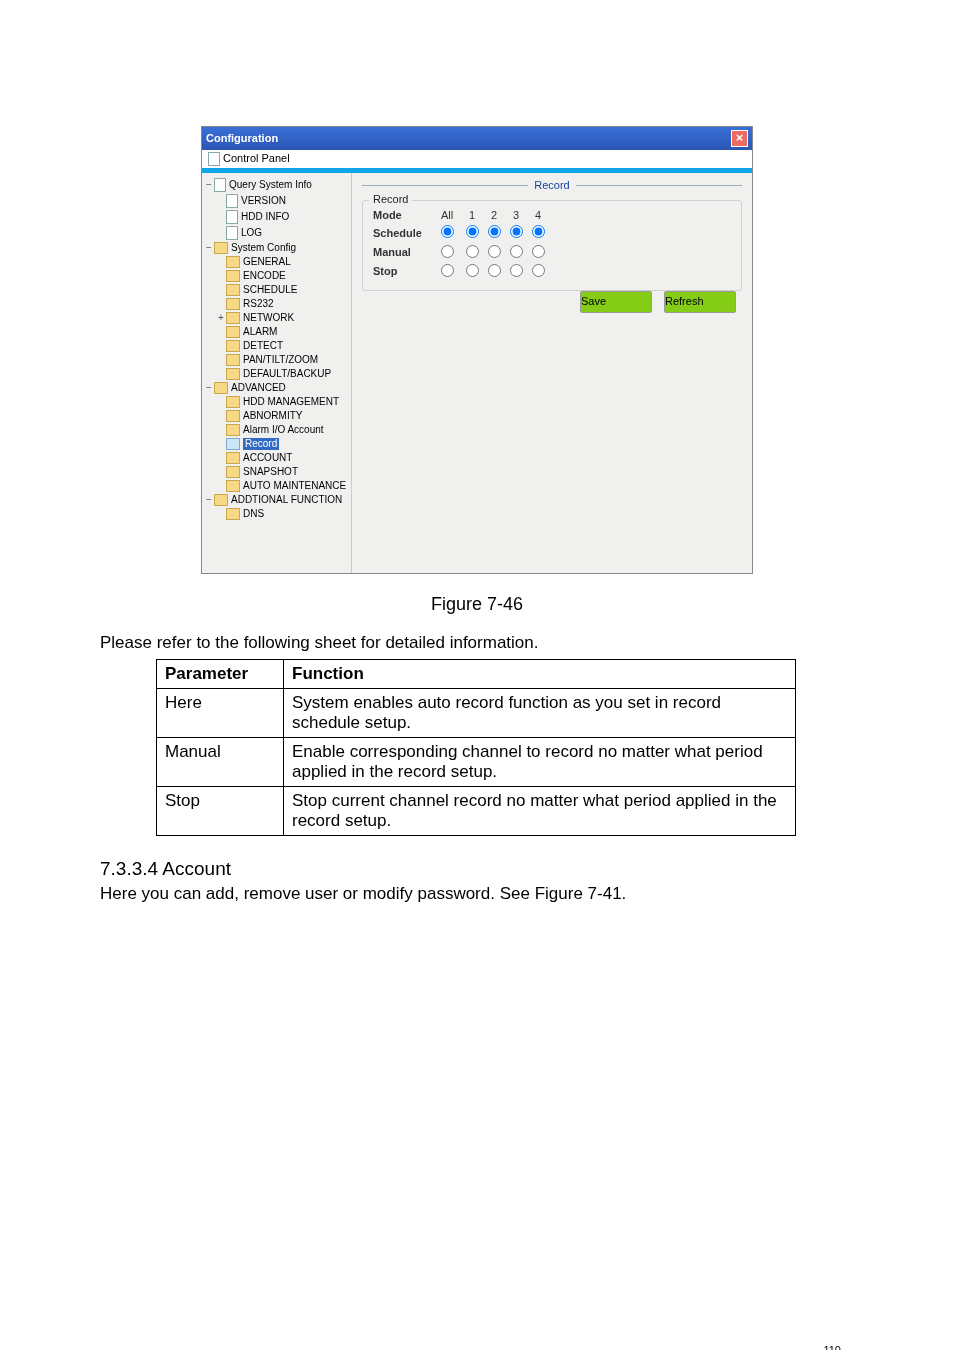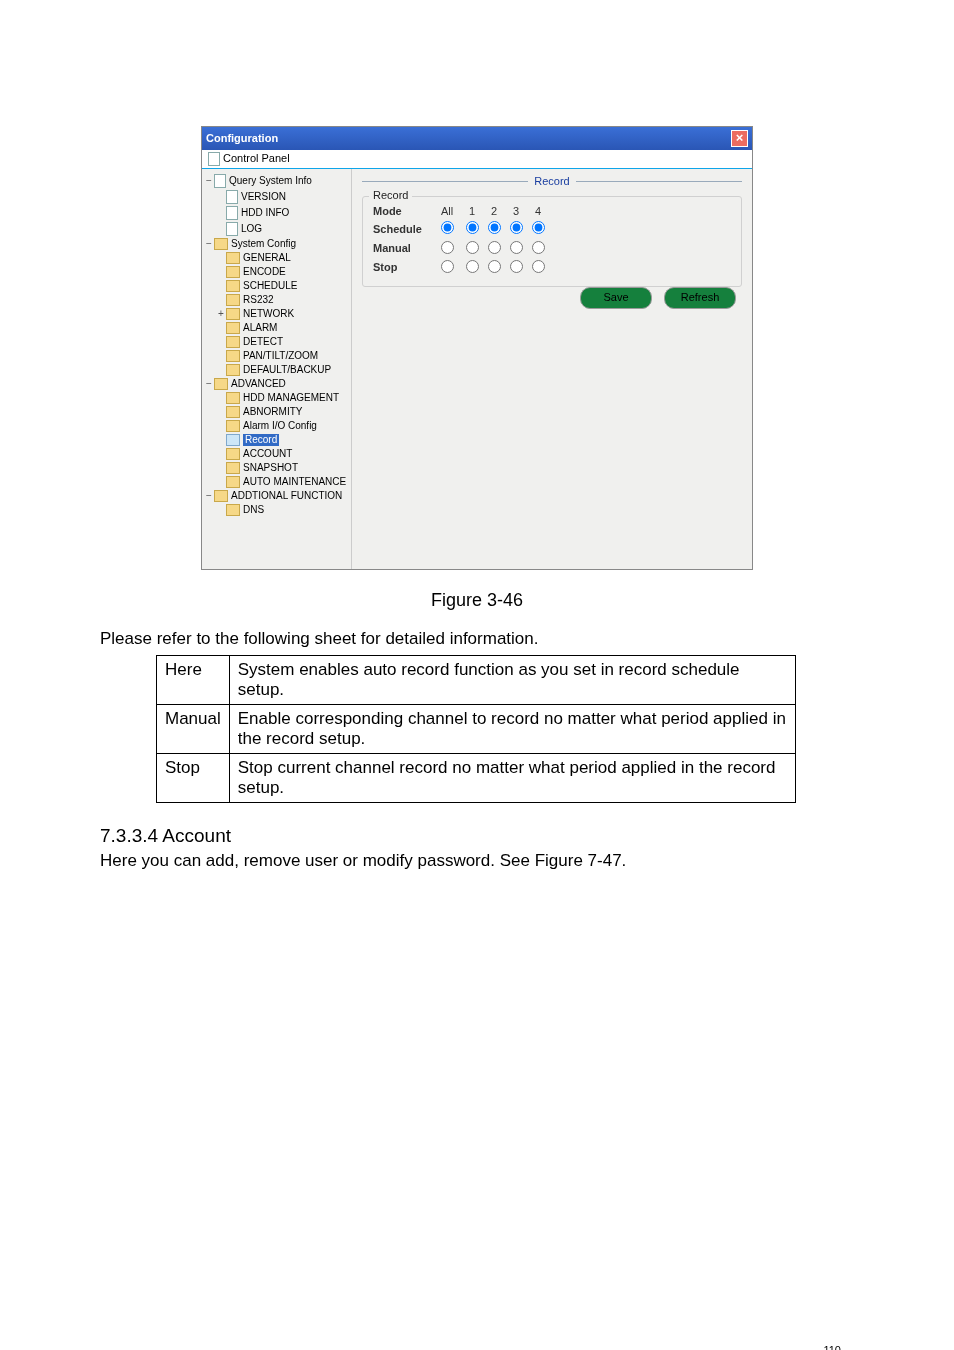--- a/index.html
+++ b/index.html
@@ -46,21 +46,21 @@
     font-family: Arial;
     font-size: 13px;
     line-height: 14px;
     text-align: center;
     box-sizing: border-box;
   }
   .cp-row {
     display: flex;
     align-items: center;
     padding: 2px 6px;
-    border-bottom: 1px solid #0ea5e9;
+    border-bottom: 5px solid #0ea5e9;
   }
   .winbody {
     display: flex;
     background: #f0f0ee;
     height: 400px;
   }
   .tree {
     width: 145px;
     border-right: 1px solid #ccc;
     overflow: hidden;
@@ -117,24 +117,23 @@
   .btnrow{
     position:absolute;
     right:16px;
     top:118px;
     display:flex; gap:12px;
   }
   .btn {
     width: 70px;
     height: 20px;
     font-size: 11px;
-    background: #15803d;
+    background: #84cc16;
     border: 1px solid #9a9a9a;
-    border-radius: 10px;
-    text-align:center;
+    border-radius: 2px;
     line-height:18px;
   }
 
   
   .caption {
     text-align: center;
     font-size: 18px;
     margin: 16px 0 18px 0;
   }
   .para { font-size: 17px; margin: 4px 0; }
@@ -266,21 +265,21 @@
                 <span class="lbl">HDD MANAGEMENT</span>
               </li>
             <li>
                 <span class="tw"></span>
                 <span class="folder-ico"></span>
                 <span class="lbl">ABNORMITY</span>
               </li>
             <li>
                 <span class="tw"></span>
                 <span class="folder-ico"></span>
-                <span class="lbl">Alarm I/O Config</span>
+                <span class="lbl">Alarm I/O Account</span>
               </li>
             <li class="selected">
                 <span class="tw"></span>
                 <span class="folder-ico open"></span>
                 <span class="lbl">Record</span>
               </li>
             <li>
                 <span class="tw"></span>
                 <span class="folder-ico"></span>
                 <span class="lbl">ACCOUNT</span>
@@ -352,39 +351,43 @@
         </div>
 
         <div class="btnrow">
           <div class="btn">Save</div>
           <div class="btn">Refresh</div>
         </div>
       </div>
     </div>
   </div>
 
-  <div class="caption">Figure 3-46</div>
+  <div class="caption">Figure 7-46</div>
 
   <div class="para">Please refer to the following sheet for detailed information.</div>
 
   <table class="doct">
     <tbody>
+        <tr>
+      <th style="width:110px">Parameter</th>
+      <th>Function</th>
+    </tr>
     <tr>
       <td>Here</td>
       <td>System enables auto record function as you set in record schedule setup.</td>
     </tr>
     <tr>
       <td>Manual</td>
       <td>Enable corresponding channel to record no matter what period applied in the record setup.</td>
     </tr>
     <tr>
       <td>Stop</td>
       <td>Stop current channel record no matter what period applied in the record setup.</td>
     </tr>
   </tbody>
     </table>
 
 
   <div class="h4">7.3.3.4  Account</div>
-  <div class="para">Here you can add, remove user or modify password. See Figure 7-47.</div>
+  <div class="para">Here you can add, remove user or modify password. See Figure 7-41.</div>
 
   <div class="pagenum">110</div>
 </div>
 
 </body></html>

